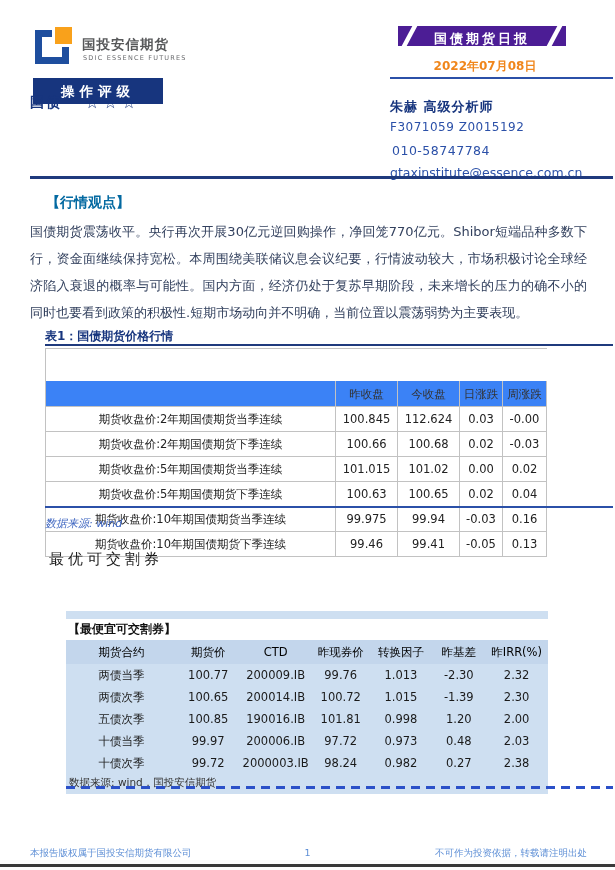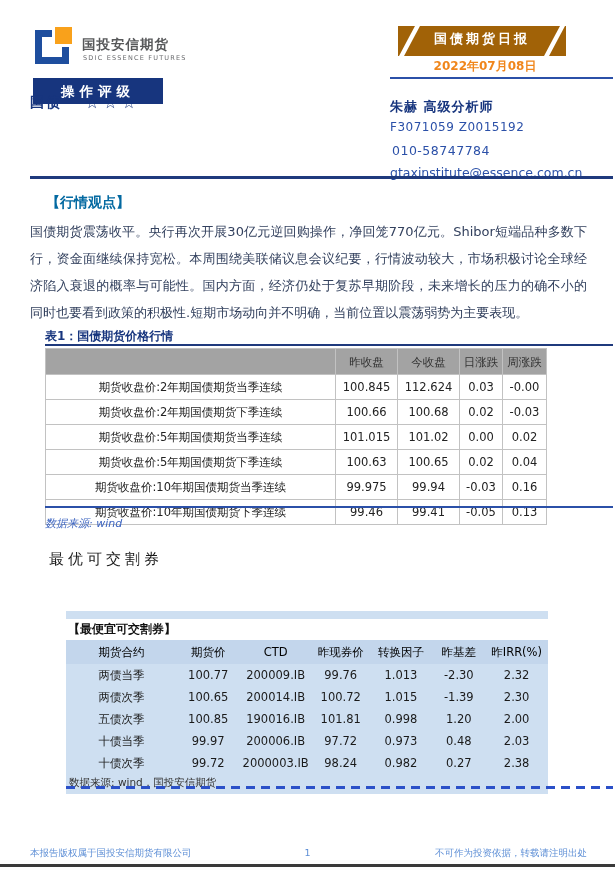--- a/index.html
+++ b/index.html
@@ -9,21 +9,21 @@
   .logo-mark{position:absolute;left:35px;top:27px;width:40px;height:40px;}
   .logo-blue{position:absolute;left:0;bottom:3px;width:20px;height:20px;border:7px solid #1E4E9E;}
   .logo-orange{position:absolute;right:3px;top:0;width:17px;height:17px;background:#F9A11B;box-shadow:0 0 0 3px #fff;}
   .company-name{position:absolute;left:82px;top:36px;font-size:13.5px;font-weight:600;color:#57585A;letter-spacing:1px;}
   .company-sub{position:absolute;left:83px;top:54px;font-size:6.5px;color:#6A6B6E;letter-spacing:1.2px;}
   .rating-banner{position:absolute;left:33px;top:78px;width:130px;height:26px;background:#17357E;
                  color:#fff;font-size:13.5px;font-weight:bold;text-align:center;line-height:26px;letter-spacing:5px;}
   .rating-row{position:absolute;left:30px;top:93px;width:200px;height:22px;}
   .rating-subject{position:absolute;left:0;top:1px;font-size:14px;font-weight:bold;color:#17357E;letter-spacing:2px;}
   .rating-stars{position:absolute;left:55px;top:0;font-size:16px;color:#17357E;letter-spacing:4px;}
-  .report-badge{position:absolute;left:398px;top:26px;width:168px;height:30px;background:#a16207;}
+  .report-badge{position:absolute;left:398px;top:26px;width:168px;height:20px;background:#4c1d95;}
   .report-badge::before{content:"";position:absolute;left:9px;top:0;width:5px;height:100%;background:#fff;transform:skewX(-28deg);}
   .report-badge::after{content:"";position:absolute;right:9px;top:0;width:5px;height:100%;background:#fff;transform:skewX(-28deg);}
   .report-badge span{position:absolute;left:0;right:0;text-align:center;color:#fff;font-weight:bold;
                      font-size:13px;line-height:26px;letter-spacing:3px;}
   .report-date{position:absolute;left:390px;top:58px;width:190px;text-align:center;color:#F0861B;
                font-weight:bold;font-size:12px;}
   .date-underline{position:absolute;left:390px;top:77px;width:223px;height:0;border-top:2px solid #2B50A8;}
   .analyst-name{position:absolute;left:390px;top:98px;font-size:13px;font-weight:bold;color:#17357E;letter-spacing:1px;}
   .analyst-license{position:absolute;left:390px;top:120px;font-size:12px;color:#2B50A8;letter-spacing:0.5px;}
   .analyst-phone{position:absolute;left:392px;top:143px;font-size:12.5px;color:#2B50A8;letter-spacing:0.5px;}
@@ -39,21 +39,21 @@
   .t1{position:absolute;left:45px;top:348px;width:501px;border-left:1px solid #C2C2C2;border-top:1px solid #C2C2C2;
       font-size:11.5px;color:#222;}
   .t1 .trow{display:flex;}
   .t1 .tcell{box-sizing:border-box;border-right:1px solid #C2C2C2;border-bottom:1px solid #C2C2C2;
              height:25px;line-height:25px;text-align:center;overflow:hidden;white-space:nowrap;}
   .t1 .tcell:nth-child(1){width:290px;}
   .t1 .tcell:nth-child(2){width:62px;}
   .t1 .tcell:nth-child(3){width:62px;}
   .t1 .tcell:nth-child(4){width:43px;}
   .t1 .tcell:nth-child(5){width:44px;}
-  .t1 .thead .tcell{background:#a3a3a3;height:26px;line-height:26px;color:#333;}
+  .t1 .thead .tcell{background:#3b82f6;height:26px;line-height:26px;color:#333;margin-top:32px;}
   .t1-bottomline{position:absolute;left:45px;top:506px;width:568px;height:2px;background:#2B50A8;}
   .t1-source{position:absolute;left:45px;top:516px;font-size:11px;font-style:italic;color:#3C64C0;}
   
   .sec2-heading{position:absolute;left:49px;top:550px;font-size:15px;color:#1a1a1a;letter-spacing:4px;}
   
   .t2box{position:absolute;left:66px;top:611px;width:482px;border-radius:18px;}
   .t2-strip{height:8px;background:#CEDFF1;}
   .t2-title{height:21px;line-height:21px;background:#fff;font-size:12px;font-weight:bold;color:#111;padding-left:2px;}
   .t2-main{background:#CEDFF1;padding-bottom:1px;}
   .t2{font-size:11.5px;color:#1a1a1a;}

